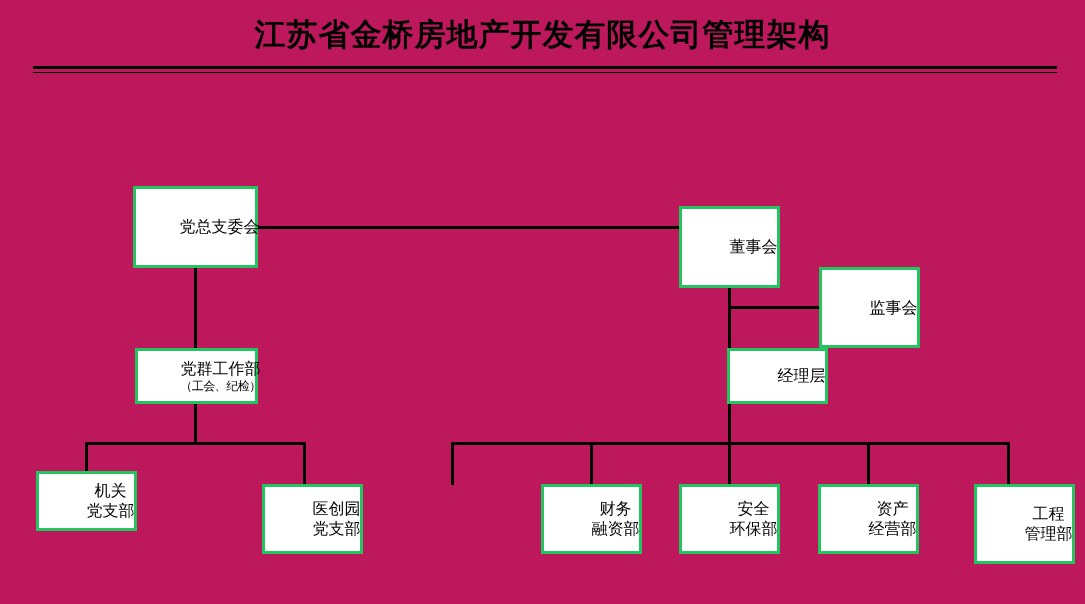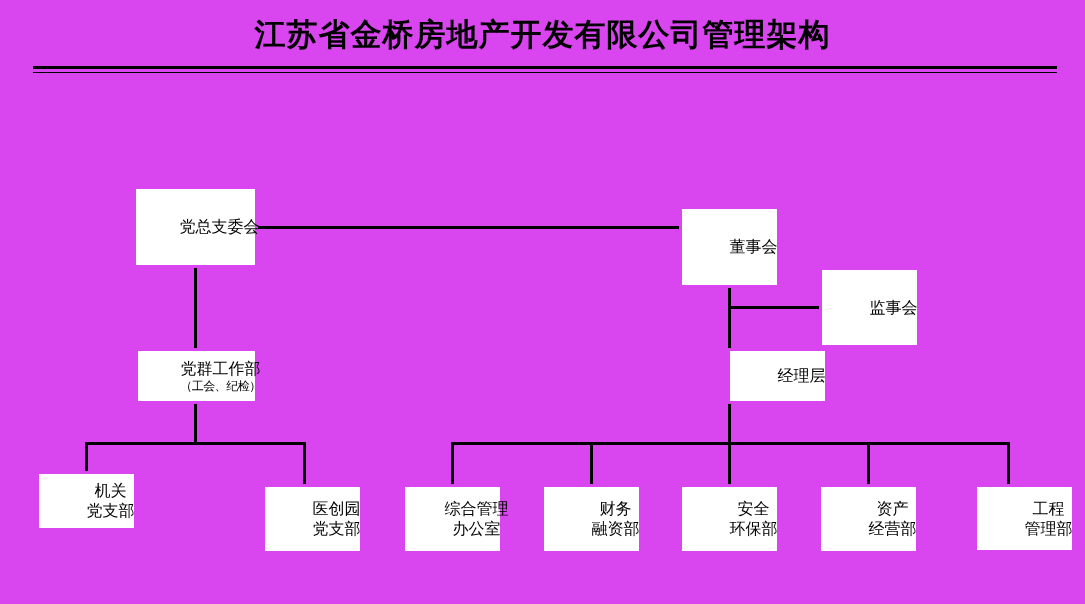--- a/index.html
+++ b/index.html
@@ -9,21 +9,21 @@
     background: #ffffff;
   }
   body {
     font-family: "DejaVu Sans", "Liberation Sans", sans-serif;
     color: #000000;
   }
   #page {
     position: relative;
     width: 1085px;
     height: 604px;
-    background: #d946ef;
+    background: #be185d;
     overflow: hidden;
   }
 
   
   .title {
     position: absolute;
     left: 0;
     top: 14px;
     width: 1085px;
     text-align: center;
@@ -48,21 +48,21 @@
     top: 72px;
     width: 1024px;
     height: 1px;
     background: #000000;
   }
 
   
   .node {
     position: absolute;
     box-sizing: border-box;
-    border: 3px solid #d946ef;
+    border: 3px solid #22c55e;
     background: #ffffff;
     display: flex;
     flex-direction: column;
     align-items: center;
     justify-content: center;
     text-align: center;
     line-height: 1.25;
     font-size: 16px;
     color: #000000;
     z-index: 3;
@@ -143,38 +143,34 @@
   <div class="node" style="left:36px; top:471px; width:101px; height:60px;">
     <span class="line1">机关</span>
     <span class="line2">党支部</span>
   </div>
 
   <div class="node" style="left:254px; top:484px; width:101px; height:70px;margin-left:8px;">
     <span class="line1">医创园</span>
     <span class="line2">党支部</span>
   </div>
 
-  <div class="node" style="left:402px; top:484px; width:101px; height:70px;">
-    <span class="line1">综合管理</span>
-    <span class="line2">办公室</span>
-  </div>
 
   <div class="node" style="left:541px; top:484px; width:101px; height:70px;">
     <span class="line1">财务</span>
     <span class="line2">融资部</span>
   </div>
 
   <div class="node" style="left:679px; top:484px; width:101px; height:70px;">
     <span class="line1">安全</span>
     <span class="line2">环保部</span>
   </div>
 
   <div class="node" style="left:818px; top:484px; width:101px; height:70px;">
     <span class="line1">资产</span>
     <span class="line2">经营部</span>
   </div>
 
-  <div class="node" style="left:974px; top:484px; width:101px; height:69px;">
+  <div class="node" style="left:974px; top:484px; width:101px; height:80px;">
     <span class="line1">工程</span>
     <span class="line2">管理部</span>
   </div>
 
 </div>
 
 </body></html>

